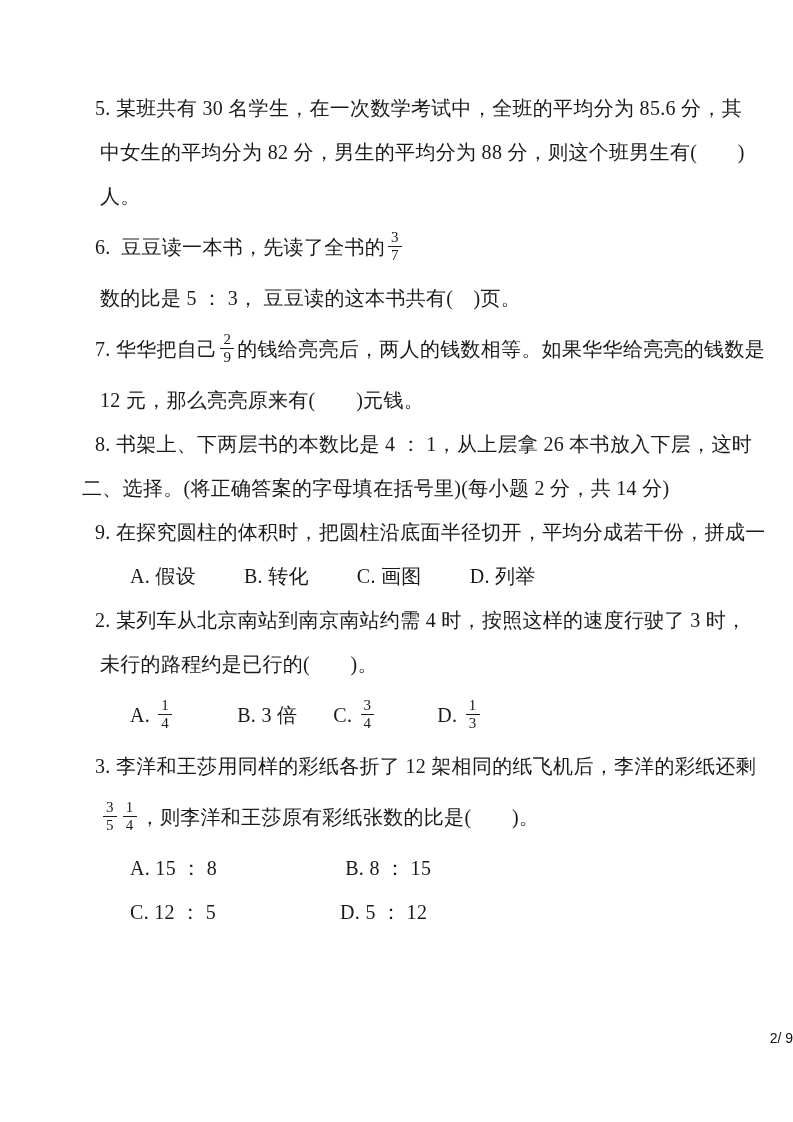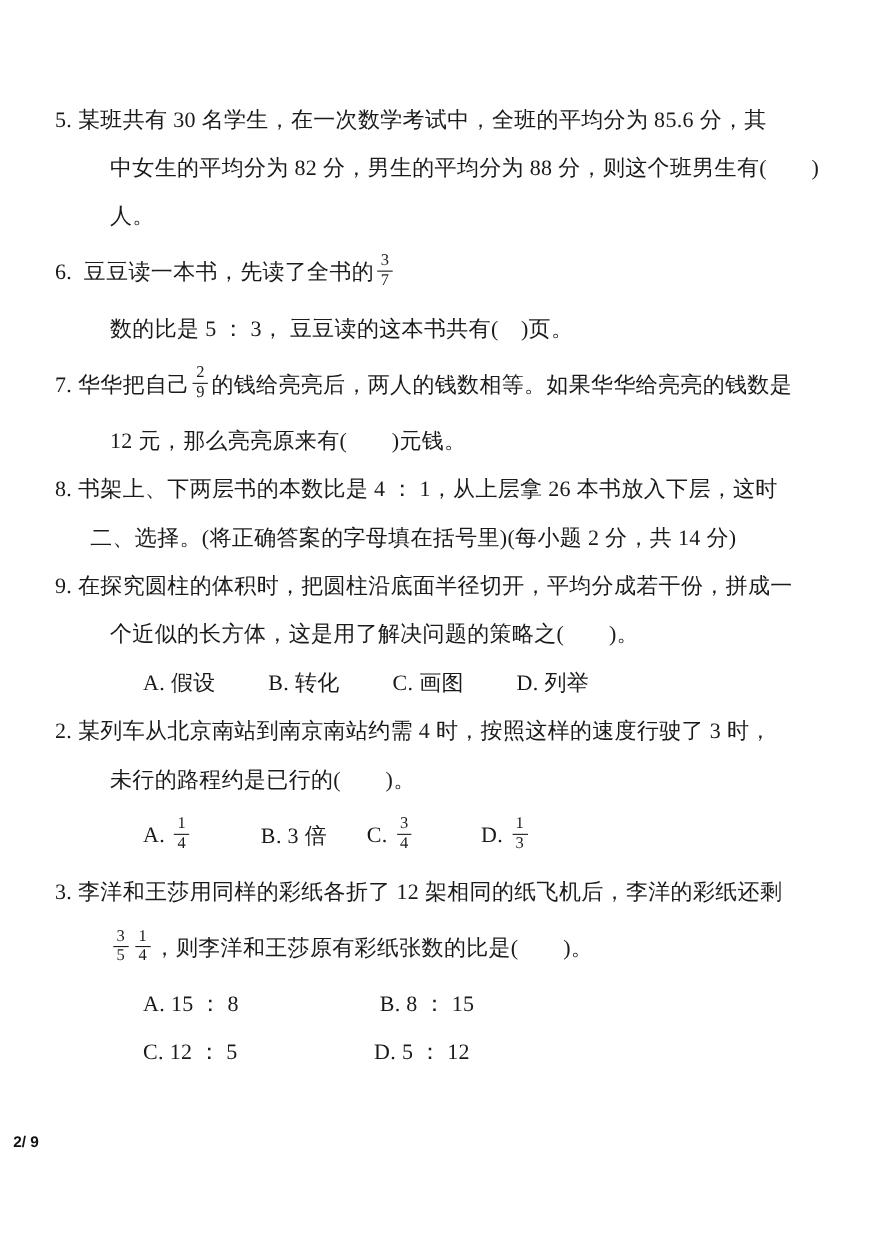--- a/index.html
+++ b/index.html
@@ -20,21 +20,21 @@
     padding-top: 86px;
   }
   .line {
     display: flex;
     align-items: center;
     height: 44px;
     white-space: pre;
     letter-spacing: 0.3px;
   }
   .line.tall { height: 58px; }
-  .q-first  { margin-left: 50px; align-items: center; }
+  .q-first  { margin-left: 95px; align-items: center; }
   .q-cont   { margin-left: 100px; }
   .options  { margin-left: 130px; }
   .section  { margin-left: 82px; }
   .run { white-space: pre; }
   .sp { display: inline-block; height: 1px; }
   .frac {
     display: inline-flex;
     flex-direction: column;
     align-items: center;
     font-size: 15px;
@@ -42,43 +42,42 @@
     margin: 0 3px;
     transform: translateY(-1px);
   }
   .frac .num { padding: 0 2px; }
   .frac .den { border-top: 1.5px solid #1a1a1a; padding: 0 3px; }
   .footer {
     position: absolute;
     left: 0;
     right: 0;
     top: 1030px;
-    text-align: left;
+    text-align: right;
     font-family: "Liberation Sans", sans-serif;
-    font-weight: bold;
+    font-weight: normal;
     font-size: 14px;
     color: #111111;
     margin-left: 12px;
   }
 </style>
 </head>
 <body>
 
 <div class="doc">
     <div class="line q-first"><span class="run">5. 某班共有 30 名学生，在一次数学考试中，全班的平均分为 85.6 分，其</span></div>
     <div class="line q-cont"><span class="run">中女生的平均分为 82 分，男生的平均分为 88 分，则这个班男生有(　　)</span></div>
     <div class="line q-cont"><span class="run">人。</span></div>
     <div class="line q-first tall"><span class="run">6.  豆豆读一本书，先读了全书的</span><span class="frac"><span class="num">3</span><span class="den">7</span></span></div>
     <div class="line q-cont"><span class="run">数的比是 5 ： 3， 豆豆读的这本书共有(　)页。</span></div>
     <div class="line q-first tall"><span class="run">7. 华华把自己</span><span class="frac"><span class="num">2</span><span class="den">9</span></span><span class="run">的钱给亮亮后，两人的钱数相等。如果华华给亮亮的钱数是</span></div>
     <div class="line q-cont"><span class="run">12 元，那么亮亮原来有(　　)元钱。</span></div>
     <div class="line q-first"><span class="run">8. 书架上、下两层书的本数比是 4 ： 1，从上层拿 26 本书放入下层，这时</span></div>
     <div class="line section"><span class="run">二、选择。(将正确答案的字母填在括号里)(每小题 2 分，共 14 分)</span></div>
     <div class="line q-first"><span class="run">9. 在探究圆柱的体积时，把圆柱沿底面半径切开，平均分成若干份，拼成一</span></div>
-    <div class="line q-cont"><span class="run">个近似的长方体，这是用了解决问题的策略之(　　)。</span></div>
     <div class="line options"><span class="run">A. 假设</span><span class="sp" style="width: 48px;"></span><span class="run">B. 转化</span><span class="sp" style="width: 48px;"></span><span class="run">C. 画图</span><span class="sp" style="width: 48px;"></span><span class="run">D. 列举</span></div>
     <div class="line q-first"><span class="run">2. 某列车从北京南站到南京南站约需 4 时，按照这样的速度行驶了 3 时，</span></div>
     <div class="line q-cont"><span class="run">未行的路程约是已行的(　　)。</span></div>
     <div class="line options tall"><span class="run">A. </span><span class="frac"><span class="num">1</span><span class="den">4</span></span><span class="sp" style="width: 62px;"></span><span class="run">B. 3 倍</span><span class="sp" style="width: 36px;"></span><span class="run">C. </span><span class="frac"><span class="num">3</span><span class="den">4</span></span><span class="sp" style="width: 60px;"></span><span class="run">D. </span><span class="frac"><span class="num">1</span><span class="den">3</span></span></div>
     <div class="line q-first"><span class="run">3. 李洋和王莎用同样的彩纸各折了 12 架相同的纸飞机后，李洋的彩纸还剩</span></div>
     <div class="line q-cont tall"><span class="frac"><span class="num">3</span><span class="den">5</span></span><span class="frac"><span class="num">1</span><span class="den">4</span></span><span class="run">，则李洋和王莎原有彩纸张数的比是(　　)。</span></div>
     <div class="line options"><span class="run">A. 15 ： 8</span><span class="sp" style="width: 128px;"></span><span class="run">B. 8 ： 15</span></div>
     <div class="line options"><span class="run">C. 12 ： 5</span><span class="sp" style="width: 124px;"></span><span class="run">D. 5 ： 12</span></div>
   </div>
 

